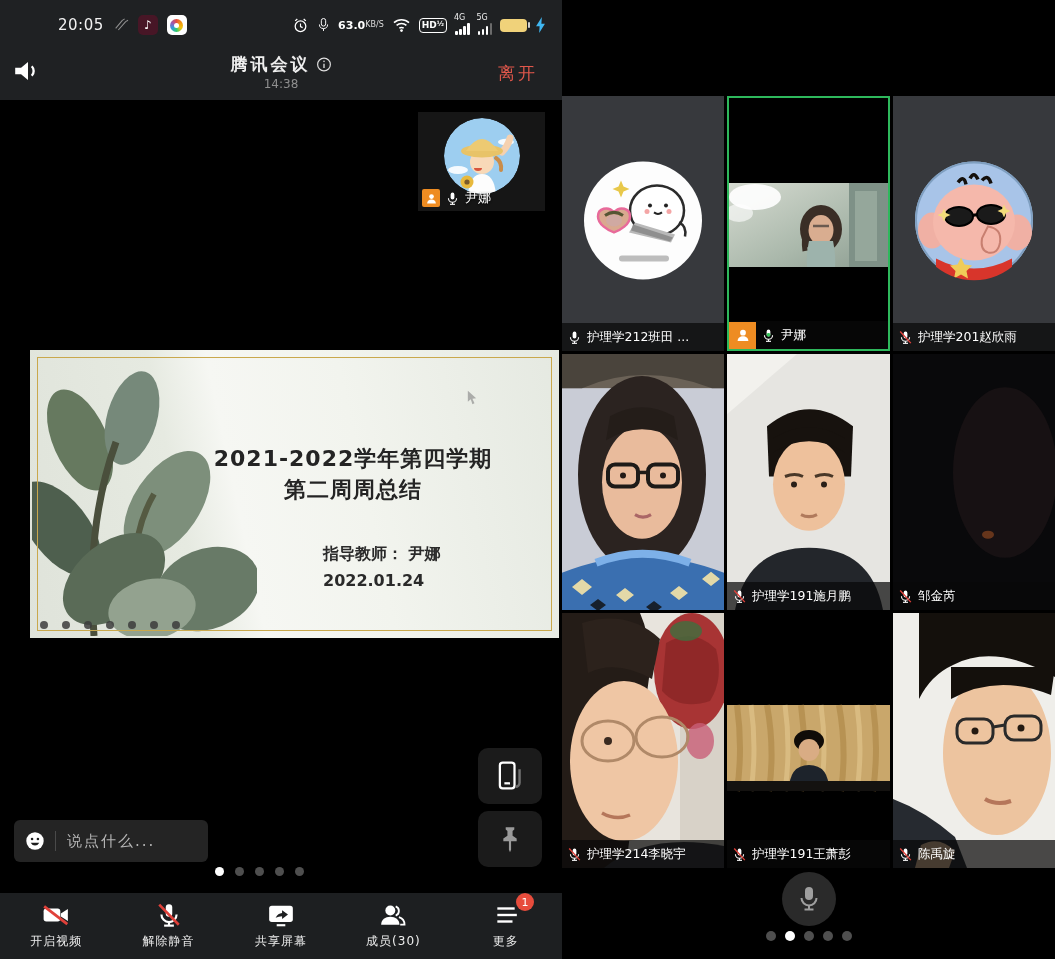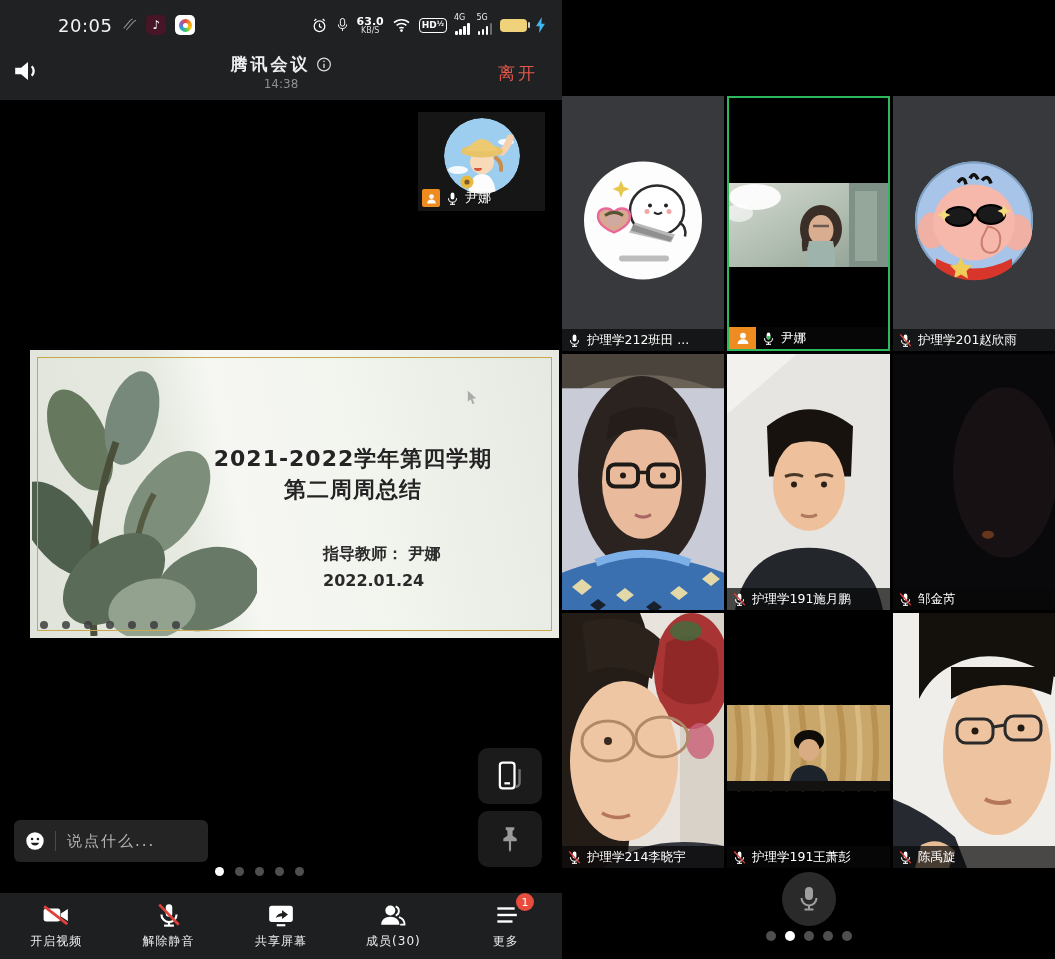--- a/index.html
+++ b/index.html
@@ -2,29 +2,29 @@
 <html><head>
 <meta charset="utf-8">
 <style>
   html,body{margin:0;padding:0;background:#000;}
   .app{width:1055px;height:959px;display:flex;background:#000;overflow:hidden;position:relative;
        font-family:"DejaVu Sans","Liberation Sans",sans-serif;color:#fff;}
   
   .left{width:562px;height:959px;position:relative;background:#000;flex:0 0 562px;}
   .topbars{position:absolute;top:0;left:0;right:0;height:100px;background:#1f2123;}
   .statusbar{height:50px;display:flex;align-items:center;padding:0 16px 0 58px;gap:9px;}
-  .time{font-size:18px;color:#f2f2f2;letter-spacing:.5px;}
+  .time{font-size:15px;color:#f2f2f2;letter-spacing:.5px;}
   .appicon{width:20px;height:20px;border-radius:5px;display:flex;align-items:center;justify-content:center;flex:0 0 auto;}
   .douyin{background:#471626;color:#fff;font-size:12px;}
   .photosapp{background:#fff;}
   .photosapp .swirl{width:13px;height:13px;border-radius:50%;
      background:conic-gradient(#e74c3c,#f39c12,#f1c40f,#2ecc71,#3498db,#9b59b6,#e74c3c);position:relative;}
   .photosapp .swirl::after{content:"";position:absolute;inset:4px;border-radius:50%;background:#fff;}
   .sb-right{margin-left:auto;display:flex;align-items:center;gap:8px;}
-  .speed{display:flex;flex-direction:column;align-items:center;line-height:1;}
+  .speed{display:flex;flex-direction:row;align-items:center;line-height:1;}
   .speed .v{font-size:11px;font-weight:bold;}
   .speed .u{font-size:8px;color:#ddd;}
   .hdbadge{border:1.5px solid #fff;border-radius:4px;height:13px;padding:0 2px;display:flex;align-items:flex-start;
      font-size:9px;font-weight:bold;line-height:13px;}
   .hdbadge .half{font-size:7px;line-height:8px;margin-top:1px;}
   .sig{display:flex;align-items:flex-end;gap:1.5px;position:relative;padding-top:8px;}
   .sig .g{position:absolute;top:-2px;left:-1px;font-size:8px;color:#eee;}
   .sig i{display:block;width:2.5px;background:#fff;border-radius:1px;}
   .sig i.dim{background:#6b6b6b;}
   .battery{width:27px;height:13px;border-radius:4px;background:#f0d27a;position:relative;}
@@ -82,21 +82,21 @@
      color:#fff;font-size:11px;display:flex;align-items:center;justify-content:center;}
   
   .right{width:493px;height:959px;position:relative;background:#000;flex:0 0 493px;}
   .grid{position:absolute;top:96px;left:0;width:493px;display:grid;grid-template-columns:162px 163px 162px;
      grid-template-rows:255px 256px 255px;gap:3px;}
   .tile{position:relative;overflow:hidden;background:#000;}
   .tile.gray{background:#37393d;}
   .tile.active{border:2px solid #2eb85c;box-sizing:border-box;}
   .tile .fullsvg{position:absolute;inset:0;width:100%;height:100%;}
   .avcircle{position:absolute;left:50%;top:50%;transform:translate(-50%,-53%);width:120px;height:120px;border-radius:50%;overflow:hidden;}
-  .namebar{position:absolute;left:0;right:0;bottom:0;height:22px;background:rgba(8,8,8,.72);
+  .namebar{position:absolute;left:0;right:0;bottom:0;height:28px;background:rgba(8,8,8,.72);
      display:flex;align-items:center;padding:0 5px;gap:5px;font-size:12.5px;color:#fff;white-space:nowrap;overflow:hidden;}
   .namebar .hostbadge{width:27px;height:27px;border-radius:0;margin-left:-5px;}
   .vband{position:absolute;left:0;right:0;}
   .micfab{position:absolute;left:50%;transform:translateX(-50%);top:872px;width:54px;height:54px;border-radius:50%;
      background:#2a2a2a;border:none;display:flex;align-items:center;justify-content:center;cursor:pointer;}
 </style>
 </head>
 <body>
 
 <div class="app">

